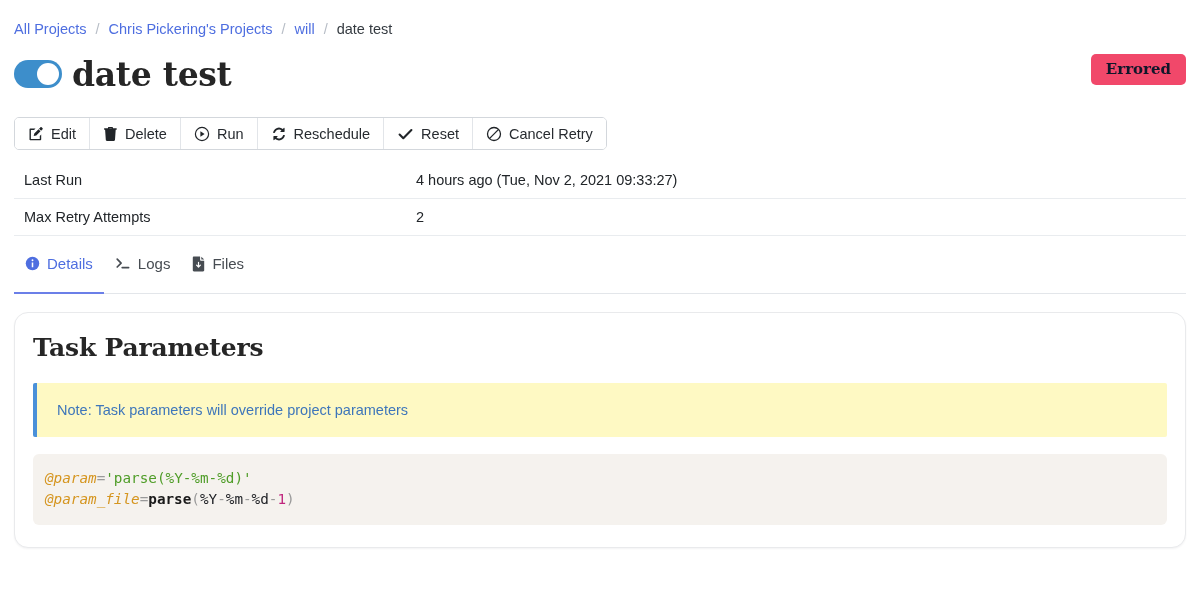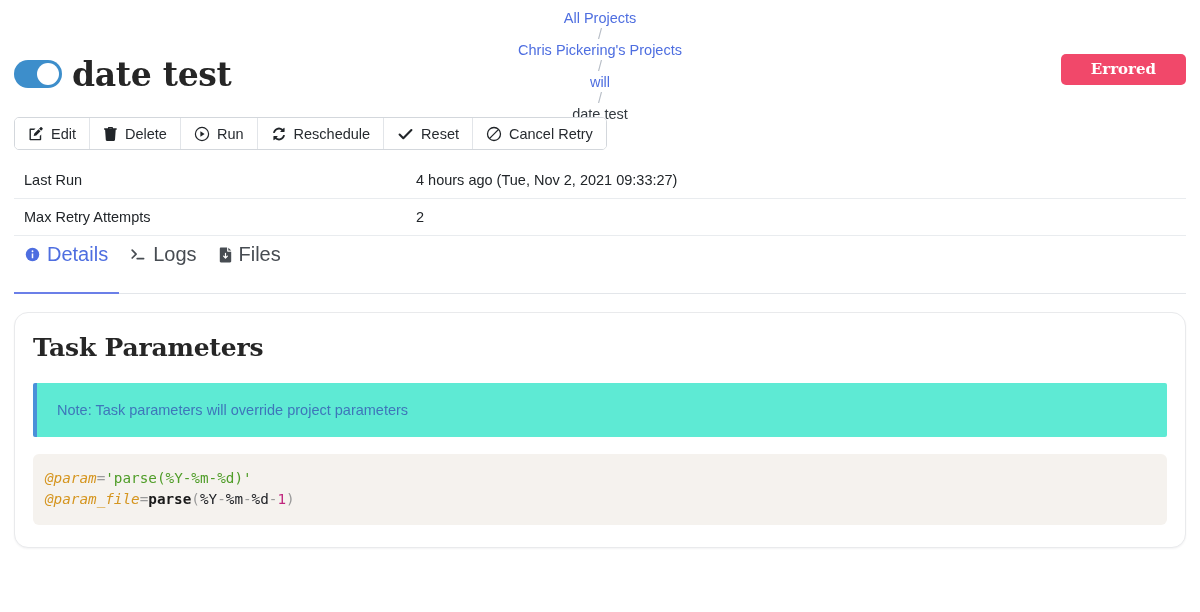--- a/index.html
+++ b/index.html
@@ -5,34 +5,34 @@
   html,body{margin:0;padding:0;}
   body{
     width:1200px;height:612px;background:#ffffff;
     font-family:"Liberation Sans", sans-serif;
     color:#212529;overflow:hidden;
     -webkit-font-smoothing:antialiased;
   }
   .page{padding:0 14px;box-sizing:border-box;width:1200px;}
 
   
-  .breadcrumb{display:flex;align-items:center;font-size:14.5px;height:48px;padding-top:10px;box-sizing:border-box;flex-direction:column;}
+  .breadcrumb{display:flex;align-items:center;font-size:14.5px;height:48px;padding-top:10px;box-sizing:border-box;}
   .crumb-link{color:#4e6ee0;text-decoration:none;cursor:pointer;}
   .crumb-sep{color:#b7bdc6;margin:0 9px;}
   .crumb-current{color:#343a40;}
 
   
   .title-row{display:flex;align-items:center;height:52px;position:relative;}
   .toggle{width:48px;height:28px;border-radius:15px;background:#3d8ecb;position:relative;flex:0 0 auto;cursor:pointer;}
   .toggle .knob{position:absolute;top:3px;left:23px;width:22px;height:22px;border-radius:50%;background:#fff;}
   .page-title{font-family:"DejaVu Serif", serif;font-weight:700;font-size:33px;margin-left:10px;color:#262626;letter-spacing:-0.3px;}
   .status-badge{
     position:absolute;right:0;top:6px;
-    background:#f1486a;color:#ffffff;font-family:"DejaVu Serif", serif;font-weight:700;
-    font-size:15px;padding:8px 30px;border-radius:5px;line-height:1;
+    background:#f1486a;color:#0f172a;font-family:"DejaVu Serif", serif;font-weight:700;
+    font-size:15px;padding:8px 15px;border-radius:5px;line-height:1;
   }
 
   
   .toolbar{display:inline-flex;border:1px solid #d3d7dc;border-radius:5px;overflow:hidden;margin-top:17px;background:#fff;}
   .tb-btn{
     display:flex;align-items:center;gap:7px;
     padding:0 13px;height:31px;font-size:14.5px;color:#272b30;
     background:#fff;border:0;border-left:1px solid #e2e5e9;cursor:pointer;white-space:nowrap;
     font-family:"Liberation Sans", sans-serif;
   }
@@ -40,33 +40,33 @@
   .tb-btn svg{display:block;}
 
   
   .info-table{margin-top:12px;}
   .info-row{display:flex;height:36px;align-items:center;border-bottom:1px solid #e9ecef;font-size:14.5px;}
   .info-row .lbl{width:402px;padding-left:10px;box-sizing:border-box;color:#212529;}
   .info-row .val{color:#212529;}
 
   
   .tabs{display:flex;align-items:flex-end;border-bottom:1px solid #e3e6ea;margin-top:24px;height:33px;}
-  .tab{display:flex;align-items:center;gap:7px;font-size:20px;padding:0 11px 26px 11px;color:#474c52;cursor:pointer;border-bottom:2.5px solid transparent;margin-bottom:-1px;}
+  .tab{display:flex;align-items:center;gap:7px;font-size:15px;padding:0 11px 20px 11px;color:#474c52;cursor:pointer;border-bottom:2.5px solid transparent;margin-bottom:-1px;}
   .tab.active{color:#4e6ee0;border-bottom-color:#6b7fe8;}
   .tab svg{display:block;}
 
   
   .card{
     margin-top:18px;border:1px solid #e9eaec;border-radius:14px;background:#fff;
     box-shadow:0 1px 2px rgba(16,24,40,0.05);padding:16px 18px 22px 18px;
   }
   .card-title{font-family:"DejaVu Serif", serif;font-weight:700;font-size:25px;color:#262626;margin:4px 0 21px 0;letter-spacing:-0.2px;}
 
   .note{
-    background:#5eead4;border-left:4px solid #4a90d9;border-radius:2px;
+    background:#fef9c3;border-left:4px solid #4a90d9;border-radius:2px;
     padding:19px 0 19px 20px;font-size:14.5px;color:#3e76ba;
   }
 
   .code{
     margin-top:17px;background:#f5f2ee;border-radius:6px;
     padding:14px 16px 15px 12px;
     font-family:"DejaVu Sans Mono", monospace;font-size:14.3px;line-height:21px;
     white-space:pre;overflow:hidden;
   }
   .code .ln{display:block;}

